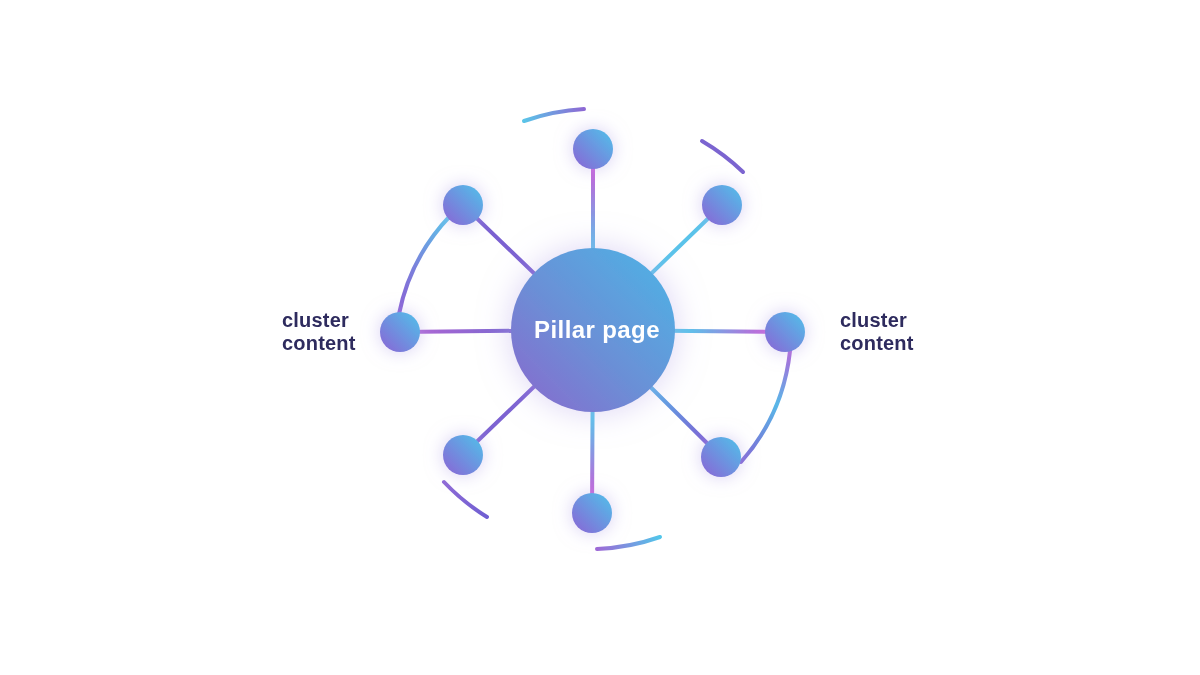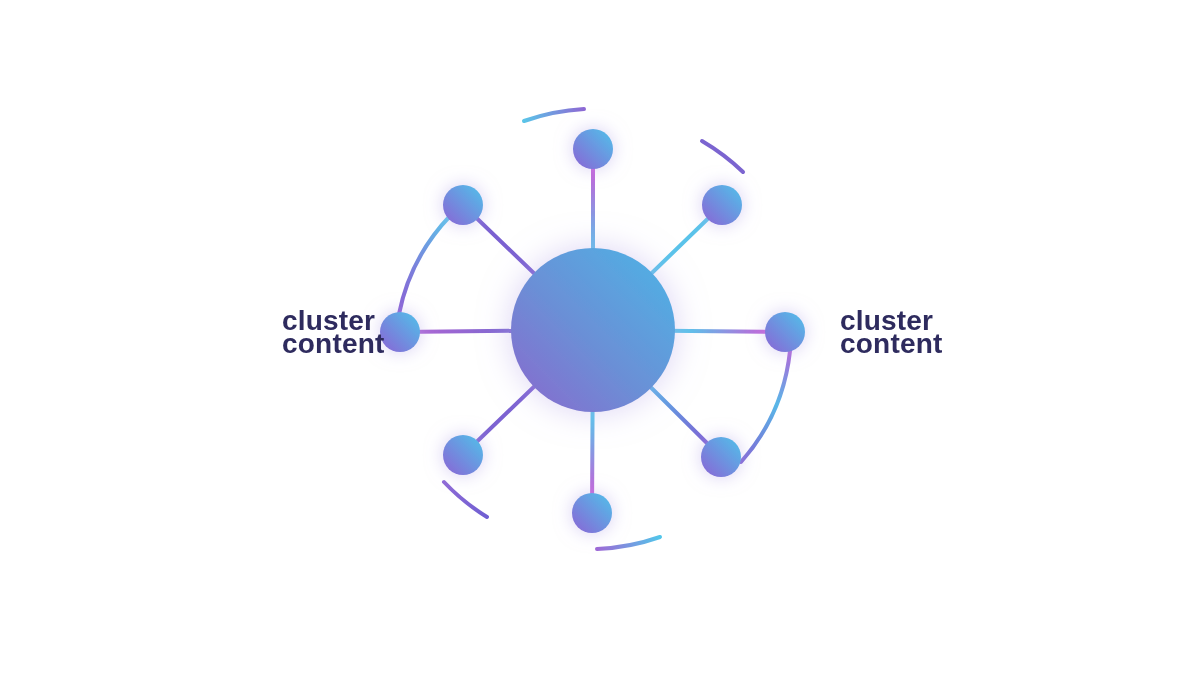--- a/index.html
+++ b/index.html
@@ -28,21 +28,21 @@
     font-size: 24px;
     font-weight: 600;
     letter-spacing: 0.4px;
     white-space: nowrap;
     pointer-events: none;
   }
   .side-label {
     position: absolute;
     top: 309px;
     color: var(--label-text);
-    font-size: 28px;
+    font-size: 20px;
     font-weight: 600;
     letter-spacing: 0.2px;
     line-height: 23px;
   }
   .side-label.left  { left: 282px; }
   .side-label.right { left: 840px; }
 </style>
 </head>
 <body>
 
@@ -143,20 +143,21 @@
       <circle cx="721" cy="457" r="20" fill="url(#gNode)"></circle>
       <circle cx="592" cy="513" r="20" fill="url(#gNode)"></circle>
       <circle cx="463" cy="455" r="20" fill="url(#gNode)"></circle>
       <circle cx="400" cy="332" r="20" fill="url(#gNode)"></circle>
       <circle cx="463" cy="205" r="20" fill="url(#gNode)"></circle>
     </g>
 
     <circle cx="593" cy="330" r="82" fill="url(#gCenter)" filter="url(#glowBig)"></circle>
   </svg>
 
+  <div class="center-label">Pillar page</div>
 
   <div class="side-label left">
     <div>cluster</div>
     <div>content</div>
   </div>
 
   <div class="side-label right">
     <div>cluster</div>
     <div>content</div>
   </div>

